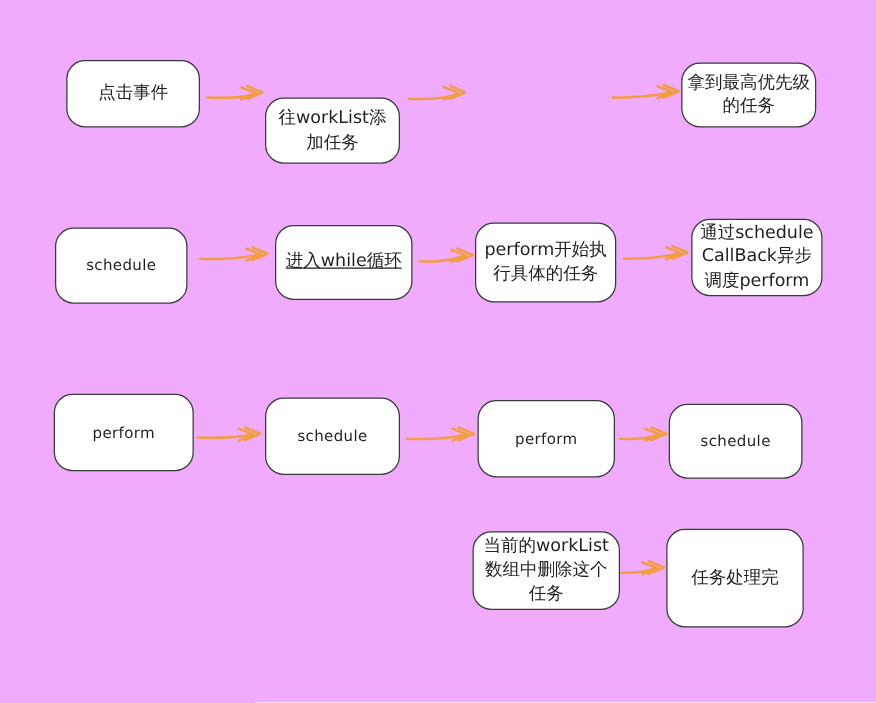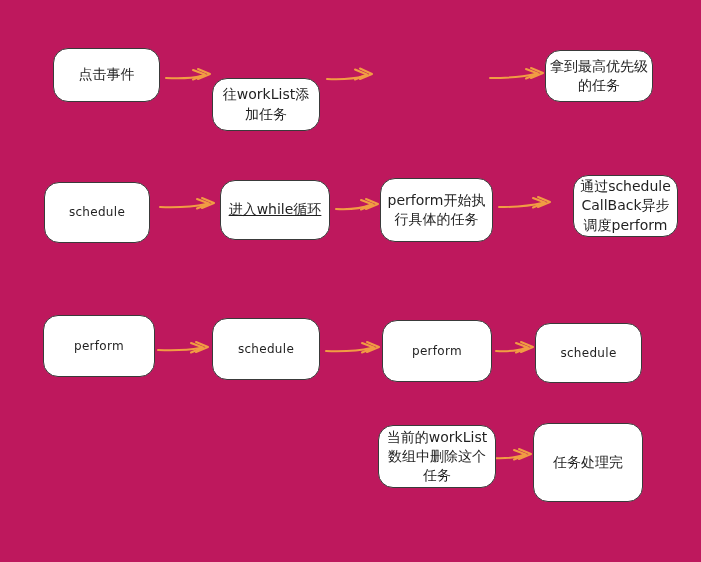--- a/index.html
+++ b/index.html
@@ -4,21 +4,21 @@
 <style>
   html, body {
     margin: 0;
     padding: 0;
     background: #ffffff;
   }
   .canvas {
     position: relative;
     width: 701px;
     height: 562px;
-    background: #be185d;
+    background: #f0abfc;
     font-family: "DejaVu Sans", sans-serif;
     overflow: hidden;
   }
   .arrow-layer {
     position: absolute;
     left: 0;
     top: 0;
     width: 701px;
     height: 562px;
     pointer-events: none;
@@ -113,21 +113,21 @@
     </g>
   </svg>
 
   <div class="node" style="left:53px; top:48px; width:107px; height:54px;">点击事件</div>
   <div class="node" style="left:212px; top:50px; width:108px; height:53px;margin-top:28px;">往workList添加任务</div>
   <div class="node" style="left:545px; top:50px; width:108px; height:52px;">拿到最高优先级的任务</div>
 
   <div class="node latin" style="left:44px; top:182px; width:106px; height:61px;">schedule</div>
   <div class="node" style="left:220px; top:180px; width:110px; height:60px;text-decoration:underline;">进入while循环</div>
   <div class="node" style="left:380px; top:178px; width:113px; height:64px;">perform开始执行具体的任务</div>
-  <div class="node" style="left:553px; top:175px; width:105px; height:62px;margin-left:20px;">通过scheduleCallBack异步调度perform</div>
+  <div class="node" style="left:553px; top:175px; width:105px; height:62px;">通过scheduleCallBack异步调度perform</div>
 
   <div class="node latin" style="left:43px; top:315px; width:112px; height:62px;">perform</div>
   <div class="node latin" style="left:212px; top:318px; width:108px; height:62px;">schedule</div>
   <div class="node latin" style="left:382px; top:320px; width:110px; height:62px;">perform</div>
   <div class="node latin" style="left:535px; top:323px; width:107px; height:60px;">schedule</div>
 
   <div class="node" style="left:378px; top:425px; width:118px; height:63px;">当前的workList数组中删除这个任务</div>
   <div class="node" style="left:533px; top:423px; width:110px; height:79px;">任务处理完</div>
 
 </div>

